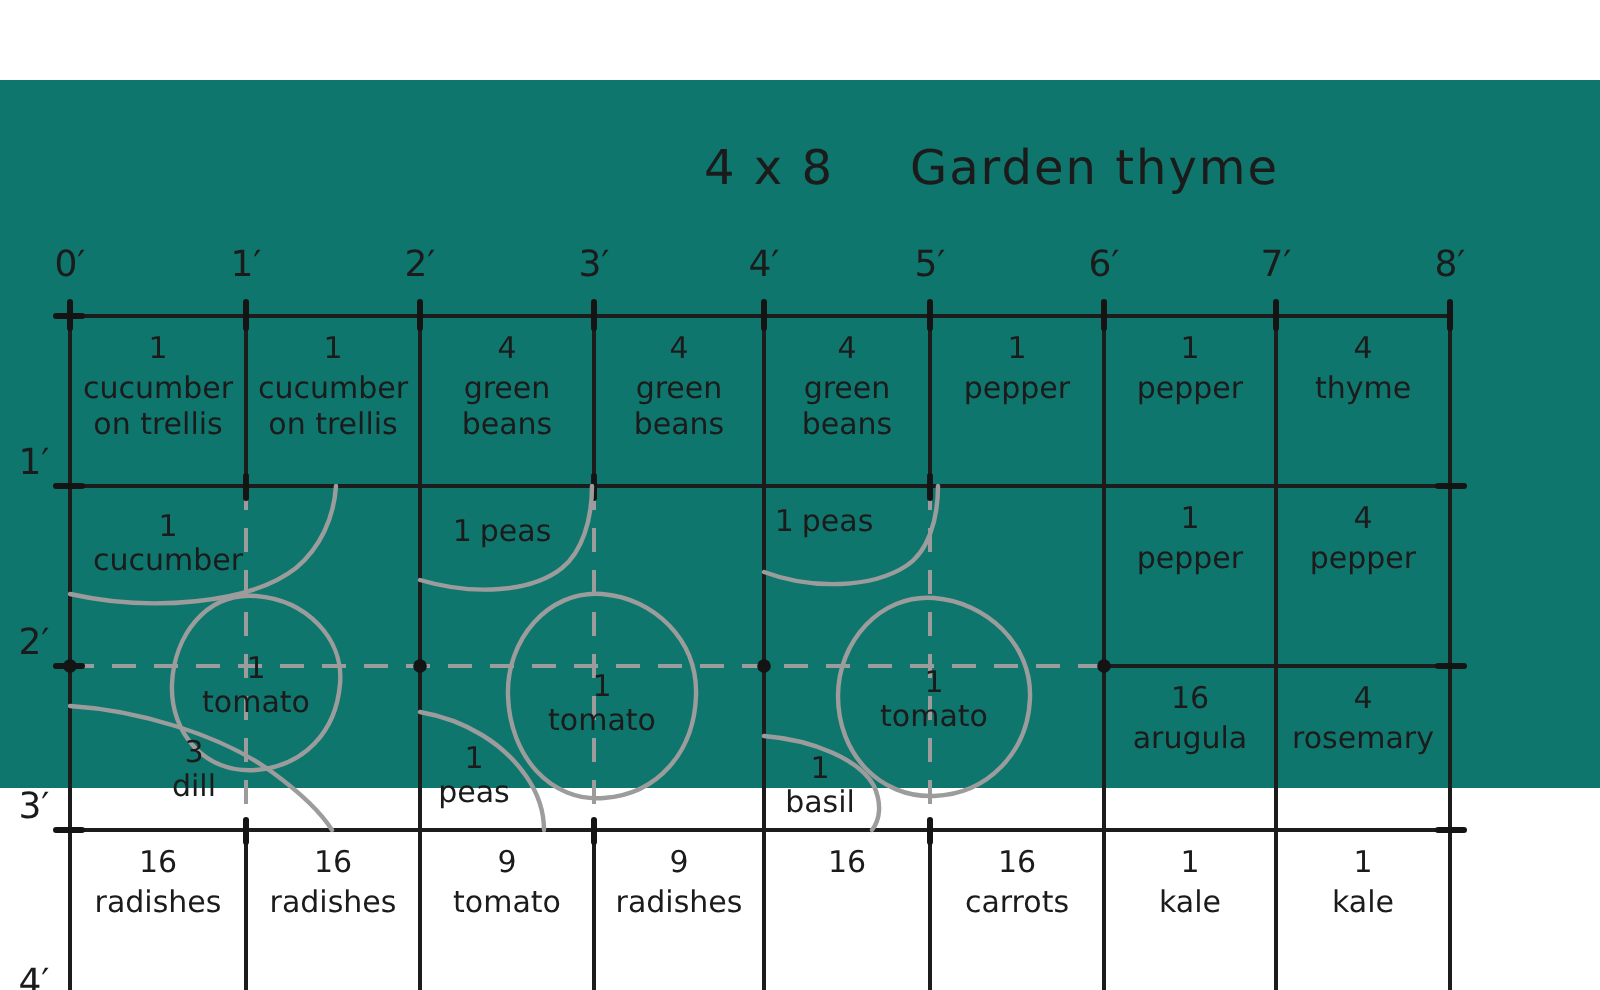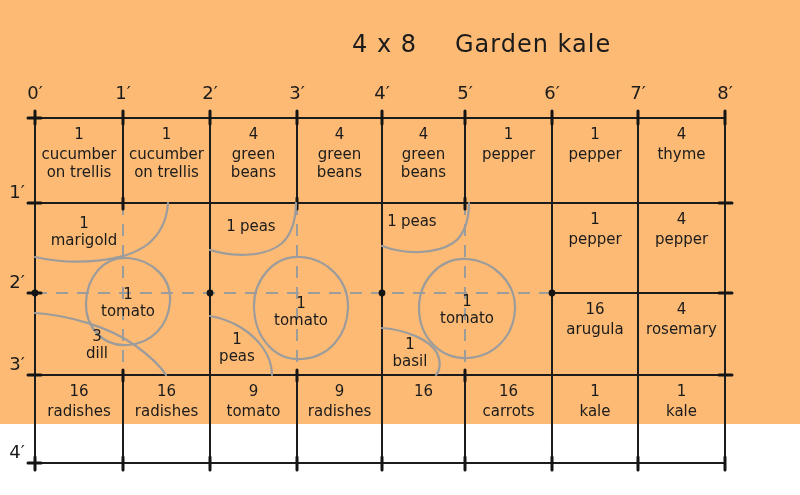--- a/index.html
+++ b/index.html
@@ -1,39 +1,39 @@
 <!DOCTYPE html>
 <html><head>
 <meta charset="utf-8">
 <style>
   html,body{margin:0;padding:0;background:#ffffff;}
   body{width:800px;height:495px;overflow:hidden;
        font-family:"DejaVu Sans",sans-serif;color:#1b1b1b;}
-  #canvas{position:relative;width:800px;height:424px;background:#fdba74;}
+  #canvas{position:relative;width:800px;height:354px;background:#0f766e;margin-top:40px;}
   #grid-svg{position:absolute;left:0;top:0;}
   .title{position:absolute;left:352px;top:30px;font-size:24px;
          display:flex;gap:38px;letter-spacing:1px;}
   .axis-label{position:absolute;font-size:18px;width:30px;text-align:center;}
   .cell{position:absolute;text-align:center;display:flex;flex-direction:column;
         align-items:center;padding-top:5px;box-sizing:border-box;}
   .cell .count{font-size:15px;line-height:17px;}
   .cell .pname{font-size:15px;line-height:18px;margin-top:2px;}
   .feature{position:absolute;transform:translate(-50%,-50%);
            text-align:center;font-size:15px;line-height:17px;}
   .feature .inline-wrap{white-space:nowrap;}
   .feature .inline-wrap span{padding:0 2px;}
 </style>
 </head>
 <body>
 
 <div id="canvas">
 
   <div class="title">
     <span>4 x 8</span>
-    <span>Garden kale</span>
+    <span>Garden thyme</span>
   </div>
 
   <svg id="grid-svg" width="800" height="495" viewBox="0 0 800 495">
 
     <g stroke="#1c1c1c" stroke-width="2" fill="none" stroke-linecap="round">
       <rect x="35" y="118" width="690" height="345"></rect>
       <path d="M35,203 H725"></path>
       <path d="M35,375 H725"></path>
       <path d="M552,293 H725"></path>
       <path d="M210,118 V463"></path>
@@ -197,21 +197,21 @@
       <div class="cell" style="left: 555px; top: 378px; width: 80px; height: 82px;">
         <div class="count">1</div>
         <div class="pname">kale</div>
       </div>
       <div class="cell" style="left: 641px; top: 378px; width: 81px; height: 82px;">
         <div class="count">1</div>
         <div class="pname">kale</div>
       </div>
       <div class="feature" style="left: 84px; top: 232px;">
         <div class="count">1</div>
-        <div class="pname">marigold</div>
+        <div class="pname">cucumber</div>
       </div>
       <div class="feature" style="left: 128px; top: 303px;">
         <div class="count">1</div>
         <div class="pname">tomato</div>
       </div>
       <div class="feature" style="left: 97px; top: 345px;">
         <div class="count">3</div>
         <div class="pname">dill</div>
       </div>
       <div class="feature" style="left: 251px; top: 226px;">

